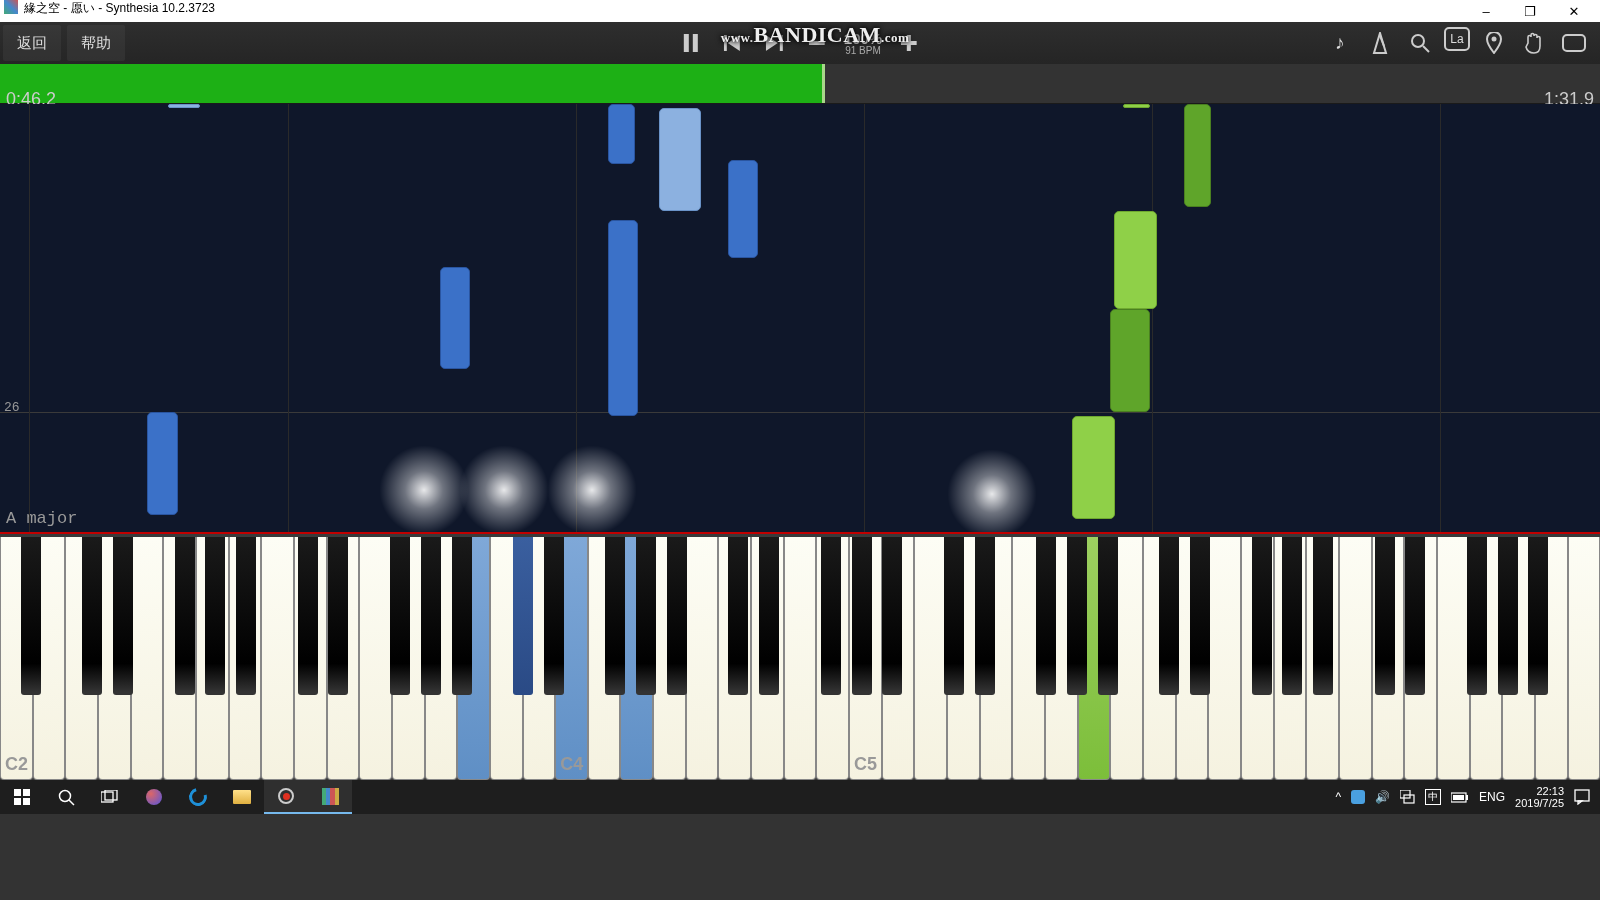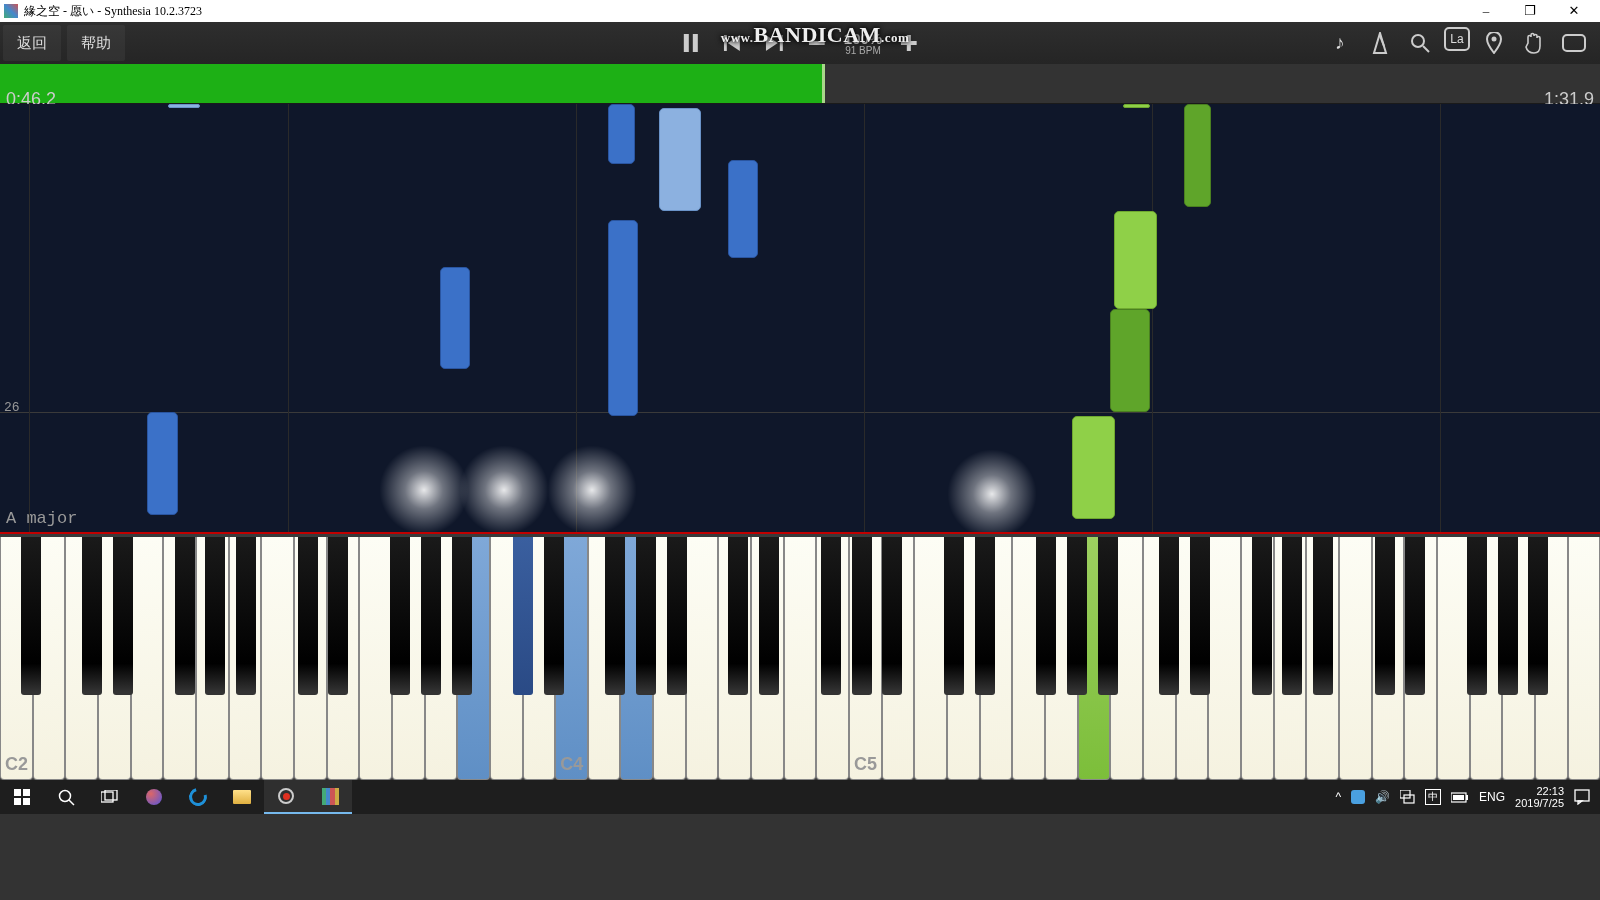--- a/index.html
+++ b/index.html
@@ -1,19 +1,19 @@
 <!DOCTYPE html>
 <html><head>
 <meta charset="utf-8">
 <style>
 * { margin: 0; padding: 0; box-sizing: border-box; }
 body { width: 1600px; height: 900px; overflow: hidden; font-family: "Microsoft YaHei", Arial, sans-serif; background: #333; }
 
 
-.titlebar { height: 22px; background: #fff; display: flex; align-items: center; padding: 0 4px; font-size: 12px; color: #000; font-family: Liberation Serif, serif; }
+.titlebar { height: 22px; background: #fff; display: flex; align-items: flex-start; padding: 0 4px; font-size: 12px; color: #000; }
 .titlebar .icon { width: 14px; height: 14px; background: linear-gradient(45deg,#4a7,#48c,#c55); margin-right: 6px; }
 .titlebar .spacer { flex: 1; }
 .titlebar .winbtn { width: 44px; height: 22px; display: flex; align-items: center; justify-content: center; font-size: 13px; }
 
 
 .toolbar { height: 42px; background: linear-gradient(#2e2e2e,#252525); display: flex; align-items: center; color: #ddd; position: relative; }
 .toolbar .btn { height: 36px; padding: 0 14px; margin: 0 3px; background: rgba(255,255,255,0.05); display: flex; align-items: center; justify-content: center; font-size: 15px; border-radius: 2px; }
 .toolbar .center { position: absolute; left: 50%; transform: translateX(-50%); display: flex; align-items: center; gap: 12px; }
 .toolbar .iconbtn { width: 30px; height: 36px; display: flex; align-items: center; justify-content: center; font-size: 18px; color: #ddd; }
 .toolbar .tempo { text-align: center; line-height: 1; }

